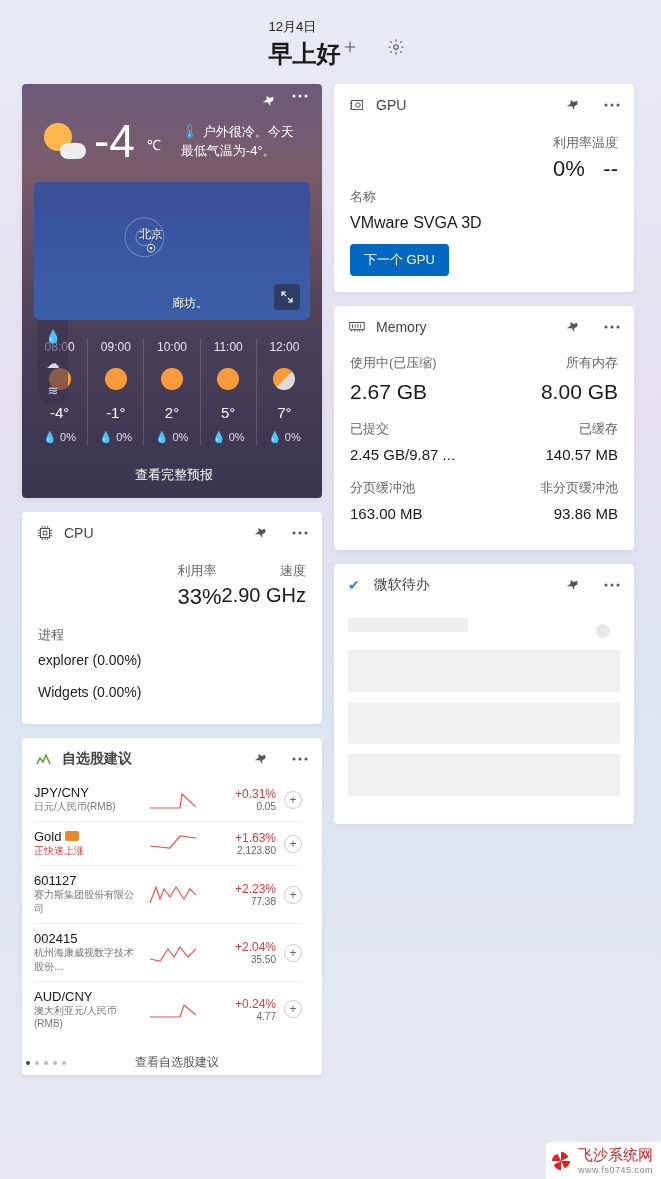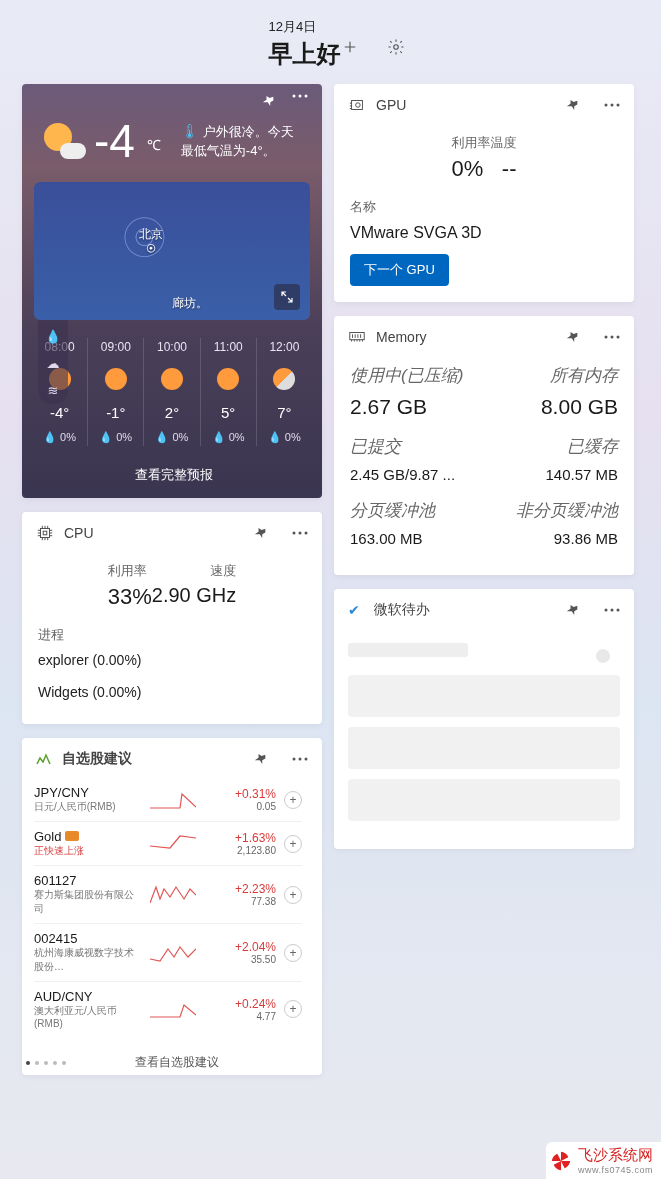--- a/index.html
+++ b/index.html
@@ -84,32 +84,32 @@
   .w-hours { display:flex; padding:18px 10px 6px 10px; }
   .w-hour { flex:1; text-align:center; font-size:12px; border-right:1px solid rgba(255,255,255,.15); padding:2px 0;}
   .w-hour:last-child { border:none;}
   .w-hour .t { color:#e8e4f0; }
   .w-hour .icon { width:22px; height:22px; margin:14px auto; background:#ff9a3d; border-radius:50%; }
   .w-hour.cloud .icon { background:linear-gradient(135deg,#ff9a3d 50%, #ddd 50%); }
   .w-hour .deg { font-size:15px; font-weight:500; }
   .w-hour .rain { font-size:11px; color:#e0d8eb; margin-top:10px;}
   .w-foot { text-align:center; padding:14px 0 14px 4px; font-size:13px; color:#fff; cursor:pointer;}
 
-  .stat-row { display:flex; justify-content:center; padding: 6px 0; }
+  .stat-row { display:flex; justify-content:flex-end; padding: 6px 0; }
   .stat-lbl { color:#666; font-size:13px; }
   .stat-val { font-size:22px; font-weight:500; margin-top:4px; }
   .proc { font-size:14px; padding:8px 0; color:#222; }
 
   .next-btn {
     display:inline-block; background:#0067c0; color:#fff; border:none;
     padding:7px 14px; border-radius:4px; font-size:13px; cursor:pointer; margin-top:12px;
   }
 
   .mem-row { display:flex; justify-content:space-between; padding:4px 0 2px 0; }
-  .mem-row .l { color:#666; font-size:17px;font-style:italic; }
+  .mem-row .l { color:#666; font-size:13px; }
   .mem-row .v { font-size:15px; padding-top:2px;}
   .mem-row .v.big { font-size:21px; font-weight:500;}
 
   .stocks { padding: 0 20px 10px 12px; }
   .stock { display:flex; align-items:center; padding:7px 0; border-bottom:1px solid #f0f0f0; gap:8px;}
   .stock:last-child { border:none;}
   .stock .nm { flex:0 0 108px; }
   .stock .nm .a { font-size:13px; font-weight:500; }
   .stock .nm .b { font-size:10px; color:#777; }
   .stock .nm .b.red { color:#d83b3b; }
@@ -397,21 +397,21 @@
         <div class="stat-row">
           <div>
               <div class="stat-lbl">利用率</div>
                <div class="stat-val">0%</div>
             </div>
           <div style="text-align:right">
               <div class="stat-lbl">温度</div>
                <div class="stat-val">--</div>
             </div>
         </div>
-        <div class="stat-lbl" style="margin-top:10px">名称</div>
+        <div class="stat-lbl" style="">名称</div>
         <div style="font-size:16px; margin-top:8px">VMware SVGA 3D</div>
         <button class="next-btn">下一个 GPU</button>
       </div>
     </div>
 
     <div class="card">
       <div class="card-head">
         <svg class="card-ico" viewBox="0 0 20 16">
             <rect x="2" y="3" width="16" height="8" fill="none" stroke="currentColor"></rect>
             <path d="M4 11v2M7 11v2M10 11v2M13 11v2M16 11v2M5 5v4M8 5v4M11 5v4M14 5v4" stroke="currentColor"></path>

